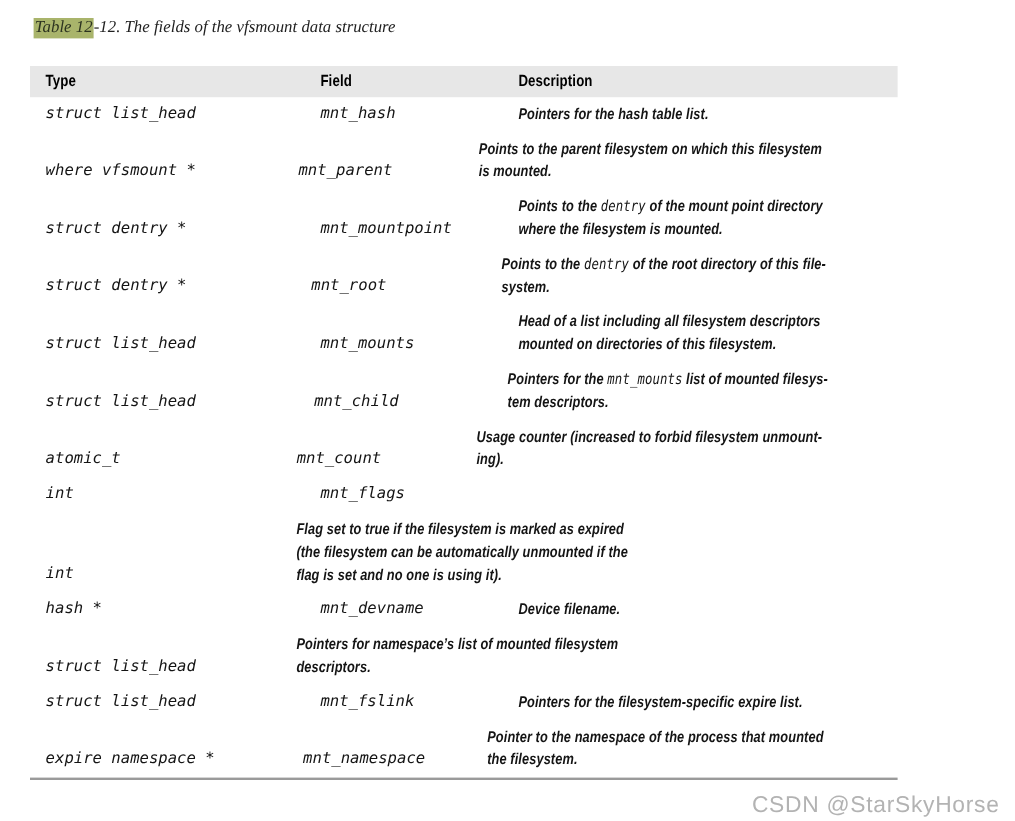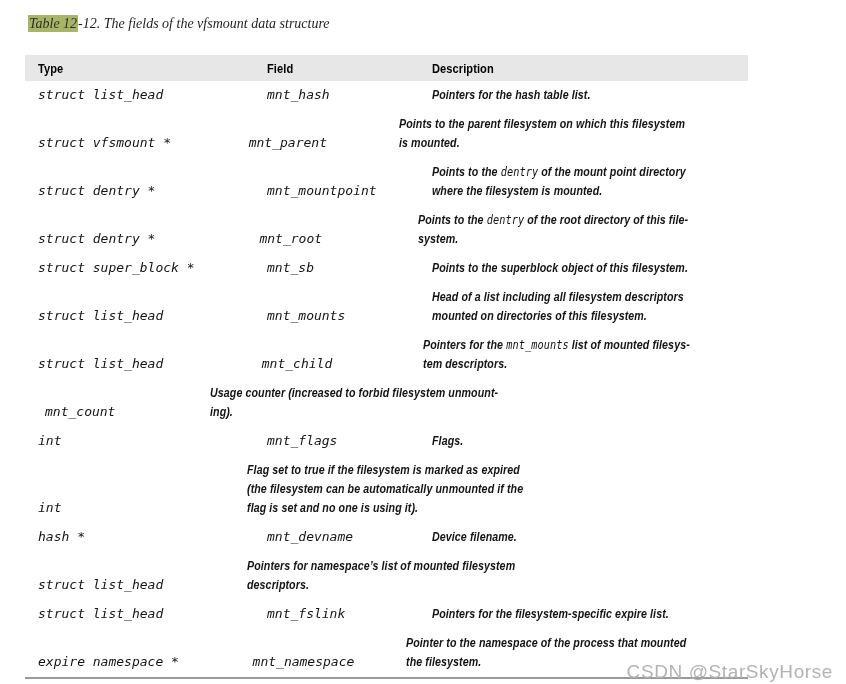--- a/index.html
+++ b/index.html
@@ -64,57 +64,52 @@
     <div class="cell col-field"><span class="condensed hdr-label">Field</span></div>
     <div class="cell col-desc"><span class="condensed hdr-label">Description</span></div>
   </div>
   <div id="tbody">
       <div class="row">
         <div class="cell col-type mono">struct list_head</div>
         <div class="cell col-field mono">mnt_hash</div>
         <div class="cell col-desc"><div class="condensed desc-inner"><span>Pointers for the hash table list.</span></div></div>
       </div>
       <div class="row">
-        <div class="cell col-type mono">struct vfsmount *</div>
+        <div class="cell col-type mono">where vfsmount *</div>
         <div class="cell col-field mono">mnt_parent</div>
         <div class="cell col-desc"><div class="condensed desc-inner"><span>Points to the parent filesystem on which this filesystem</span><br><span>is mounted.</span></div></div>
       </div>
       <div class="row">
         <div class="cell col-type mono">struct dentry *</div>
         <div class="cell col-field mono">mnt_mountpoint</div>
         <div class="cell col-desc"><div class="condensed desc-inner"><span>Points to the </span><span class="inline-code">dentry</span><span> of the mount point directory</span><br><span>where the filesystem is mounted.</span></div></div>
       </div>
       <div class="row">
         <div class="cell col-type mono">struct dentry *</div>
         <div class="cell col-field mono">mnt_root</div>
         <div class="cell col-desc"><div class="condensed desc-inner"><span>Points to the </span><span class="inline-code">dentry</span><span> of the root directory of this file-</span><br><span>system.</span></div></div>
       </div>
       <div class="row">
-        <div class="cell col-type mono">struct super_block *</div>
-        <div class="cell col-field mono">mnt_sb</div>
-        <div class="cell col-desc"><div class="condensed desc-inner"><span>Points to the superblock object of this filesystem.</span></div></div>
-      </div>
-      <div class="row">
         <div class="cell col-type mono">struct list_head</div>
         <div class="cell col-field mono">mnt_mounts</div>
         <div class="cell col-desc"><div class="condensed desc-inner"><span>Head of a list including all filesystem descriptors</span><br><span>mounted on directories of this filesystem.</span></div></div>
       </div>
       <div class="row">
         <div class="cell col-type mono">struct list_head</div>
         <div class="cell col-field mono">mnt_child</div>
         <div class="cell col-desc"><div class="condensed desc-inner"><span>Pointers for the </span><span class="inline-code">mnt_mounts</span><span> list of mounted filesys-</span><br><span>tem descriptors.</span></div></div>
       </div>
       <div class="row">
+        <div class="cell col-type mono">atomic_t</div>
         <div class="cell col-field mono">mnt_count</div>
         <div class="cell col-desc"><div class="condensed desc-inner"><span>Usage counter (increased to forbid filesystem unmount-</span><br><span>ing).</span></div></div>
       </div>
       <div class="row">
         <div class="cell col-type mono">int</div>
         <div class="cell col-field mono">mnt_flags</div>
-        <div class="cell col-desc"><div class="condensed desc-inner"><span>Flags.</span></div></div>
       </div>
       <div class="row">
         <div class="cell col-type mono">int</div>
         <div class="cell col-desc"><div class="condensed desc-inner"><span>Flag set to true if the filesystem is marked as expired</span><br><span>(the filesystem can be automatically unmounted if the</span><br><span>flag is set and no one is using it).</span></div></div>
       </div>
       <div class="row">
         <div class="cell col-type mono">hash *</div>
         <div class="cell col-field mono">mnt_devname</div>
         <div class="cell col-desc"><div class="condensed desc-inner"><span>Device filename.</span></div></div>
       </div>

